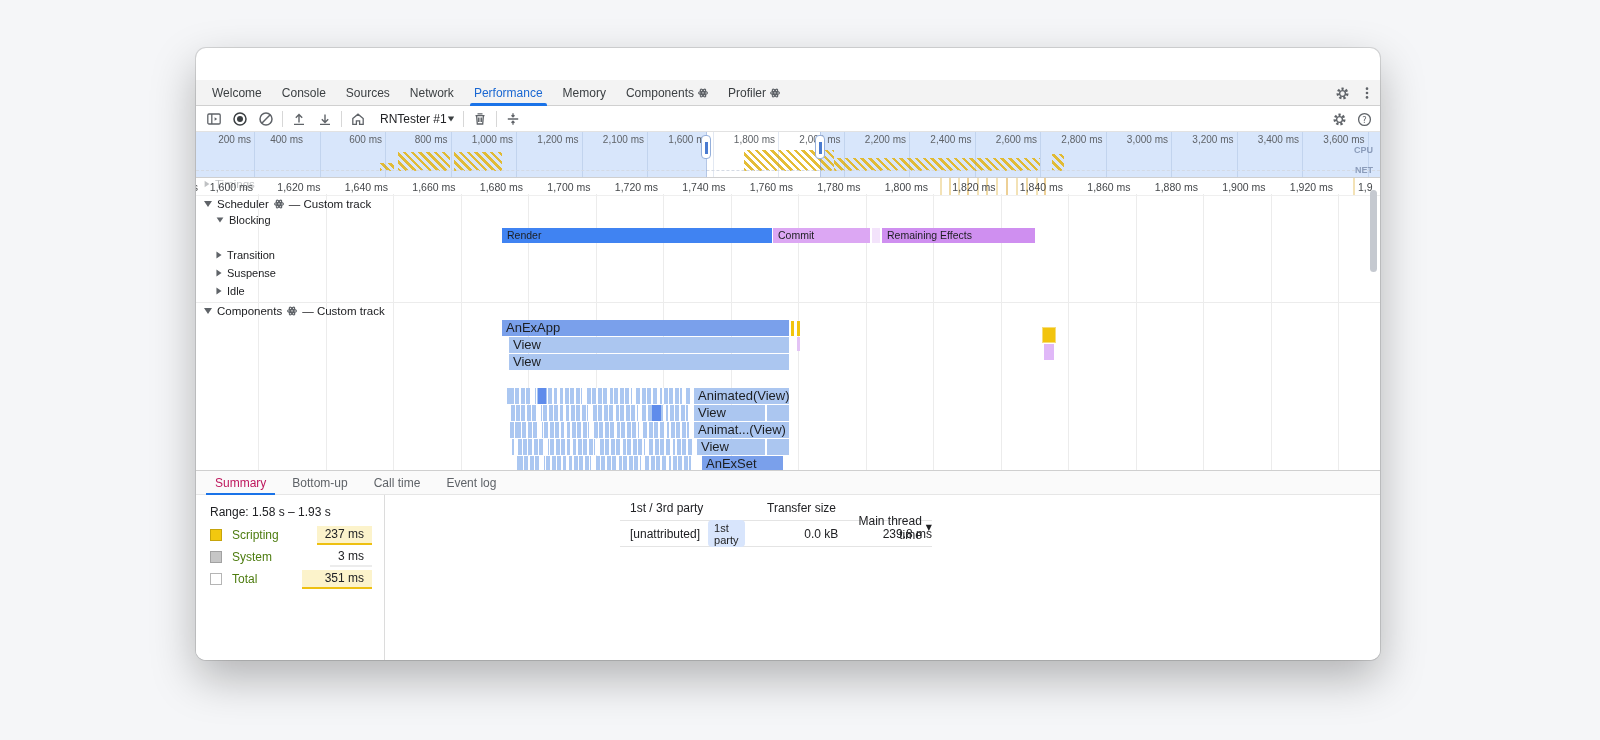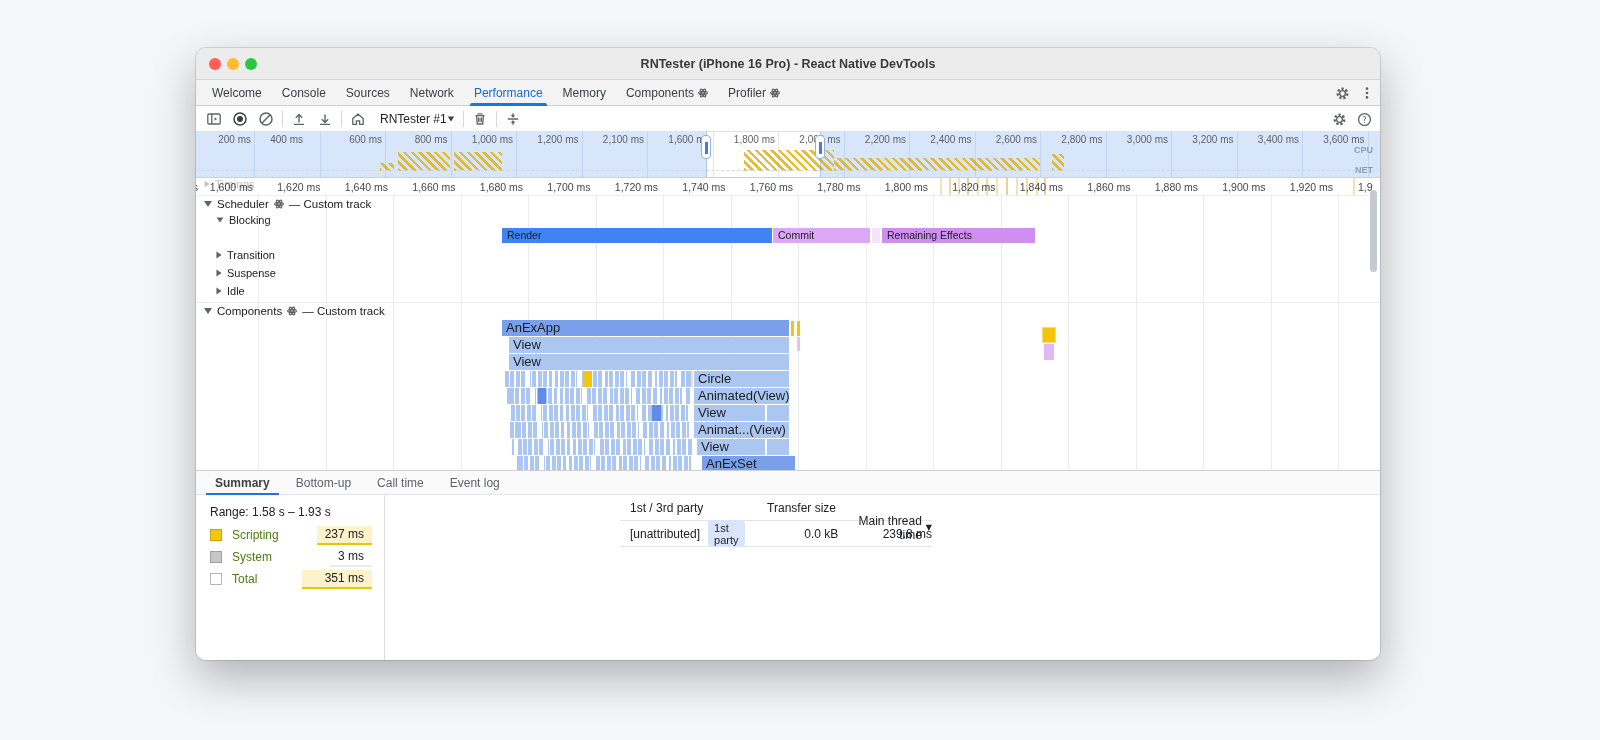--- a/index.html
+++ b/index.html
@@ -44,21 +44,21 @@
   .tri-r{width:0;height:0;border-top:4px solid transparent;border-bottom:4px solid transparent;border-left:6px solid #5f6368;flex:0 0 auto;}
   .bar{position:absolute;height:15px;font-size:10.5px;color:#1c1e21;line-height:15px;padding-left:5px;overflow:hidden;white-space:nowrap;}
   .frow{position:absolute;height:16px;font-size:13px;color:#1c1e21;line-height:16px;}
   .fbar{position:absolute;top:0;height:16px;line-height:16px;padding-left:4px;overflow:hidden;white-space:nowrap;}
   .mini{position:absolute;top:0;height:16px;background-image:repeating-linear-gradient(90deg,rgba(255,255,255,0) 0 22px,#ffffff 22px 25px),repeating-linear-gradient(90deg,#abc7f1 0 4px,#ffffff 4px 5.5px);}
   .scrollthumb{position:absolute;right:3px;width:7px;border-radius:3.5px;background:#c5c9d0;}
   
   .panel{position:absolute;left:0;top:422px;width:100%;height:190px;background:#fff;border-top:1px solid #cfcfcf;}
   .ptabs{position:absolute;left:0;top:0;width:100%;height:24px;background:#fafafa;border-bottom:1px solid #e6e6e6;display:flex;align-items:stretch;padding-left:6px;}
   .ptab{position:relative;display:flex;align-items:center;padding:0 13px;font-size:12px;color:#5f6368;}
-  .ptab.sel{color:#404040;font-weight:bold;}
+  .ptab.sel{color:#be185d;}
   .ptab.sel::after{content:"";position:absolute;left:4px;right:4px;bottom:-1px;height:2px;background:#1a73e8;}
   .leftpane{position:absolute;left:0;top:24px;width:189px;bottom:0;border-right:1px solid #dcdcdc;background:#fff;}
   .range{position:absolute;left:14px;top:10px;font-size:12px;color:#202124;}
   .lrow{position:absolute;left:14px;right:12px;height:20px;display:flex;align-items:center;}
   .sw{width:12px;height:12px;border:1px solid rgba(0,0,0,.18);margin-right:10px;flex:0 0 auto;}
   .llabel{font-size:12px;color:#4d7c0f;flex:1;}
   .lval{font-size:12px;color:#202124;text-align:right;padding:1px 8px 2px;}
   .hl{background:#fcf3cb;border-bottom:2px solid #eec011;}
   .plain{border-bottom:2px solid #ececec;}
   .ptable{position:absolute;left:424px;top:24px;width:312px;}
@@ -67,26 +67,20 @@
   .ptc-num{width:96px;text-align:right;}
   .badge{display:inline-block;background:#d8e5fc;border-radius:4px;padding:1.5px 6px;font-size:11px;color:#1f1f1f;}
   .sorticon{font-family:"DejaVu Sans",sans-serif;font-size:8px;color:#202124;margin-left:4px;}
   svg.icon *{vector-effect:non-scaling-stroke;}
 </style>
 </head>
 <body>
 
 <div class="window">
 
-  <div class="titlebar">
-    <span class="tl" style="left:13px;background:#ff5f57;"></span>
-    <span class="tl" style="left:31px;background:#febc2e;"></span>
-    <span class="tl" style="left:49px;background:#2ac840;"></span>
-    <div class="title">RNTester (iPhone 16 Pro) - React Native DevTools</div>
-  </div>
 
   <div class="tabbar">
     <div class="tab">
         <span>Welcome</span>
       </div>
     <div class="tab">
         <span>Console</span>
       </div>
     <div class="tab">
         <span>Sources</span>
@@ -366,26 +360,20 @@
       <div style="position:absolute;left:595px;top:1px;width:2.5px;height:15px;background:#f2c40e;"></div>
       <div style="position:absolute;left:601px;top:1px;width:3px;height:15px;background:#f2c40e;"></div>
     </div>
     <div class="frow" style="left:0;top:159px;width:100%;">
       <div class="fbar" style="left:313px;width:280px;background:#abc6f0;">View</div>
       <div style="position:absolute;left:601px;top:0;width:3px;height:14px;background:#e3c3f5;"></div>
     </div>
     <div class="frow" style="left:0;top:176px;width:100%;">
       <div class="fbar" style="left:313px;width:280px;background:#abc6f0;">View</div>
     </div>
-    <div class="frow" style="left:0;top:193px;width:100%;">
-      <div class="mini" style="left:309px;width:186px;"></div>
-      <div style="position:absolute;left:388px;top:0;width:8px;height:16px;background:#f2c40e;"></div>
-      <div style="position:absolute;left:495px;top:0;width:2px;height:16px;background:#efe3bc;"></div>
-      <div class="fbar" style="left:498px;width:95px;background:#abc6f0;">Circle</div>
-    </div>
     <div class="frow" style="left:0;top:210px;width:100%;">
       <div class="mini" style="left:311px;width:184px;background-position:3px 0,3px 0;"></div>
       <div style="position:absolute;left:342px;top:0;width:8px;height:16px;background:#5f8ceb;"></div>
       <div class="fbar" style="left:498px;width:95px;background:#abc6f0;">Animated(View)</div>
     </div>
     <div class="frow" style="left:0;top:227px;width:100%;">
       <div class="mini" style="left:314px;width:181px;background-position:6px 0,6px 0;"></div>
       <div style="position:absolute;left:456px;top:0;width:9px;height:16px;background:#5f8ceb;"></div>
       <div class="fbar" style="left:498px;width:71px;background:#abc6f0;">View</div>
       <div class="fbar" style="left:571px;width:22px;background:#abc6f0;"></div>
@@ -394,21 +382,21 @@
       <div class="mini" style="left:312px;width:183px;background-position:9px 0,9px 0;"></div>
       <div class="fbar" style="left:498px;width:95px;background:#abc6f0;">Animat...(View)</div>
     </div>
     <div class="frow" style="left:0;top:261px;width:100%;">
       <div class="mini" style="left:315px;width:181px;background-position:12px 0,12px 0;"></div>
       <div class="fbar" style="left:501px;width:68px;background:#abc6f0;">View</div>
       <div class="fbar" style="left:571px;width:22px;background:#abc6f0;"></div>
     </div>
     <div class="frow" style="left:0;top:278px;width:100%;height:14px;overflow:hidden;">
       <div class="mini" style="left:318px;width:178px;background-position:5px 0,5px 0;"></div>
-      <div class="fbar" style="left:506px;width:93px;background:#7aa0eb;">AnExSet</div>
+      <div class="fbar" style="left:506px;width:81px;background:#7aa0eb;">AnExSet</div>
     </div>
 
     <div style="position:absolute;left:846px;top:149px;width:14px;height:16px;background:#f2c40e;border:1px solid #f7dd7a;"></div>
     <div style="position:absolute;left:848px;top:166px;width:10px;height:16px;background:#e0b8f8;"></div>
 
     <div class="scrollthumb" style="top:12px;height:82px;"></div>
   </div>
 
   <div class="panel">
     <div class="ptabs">

